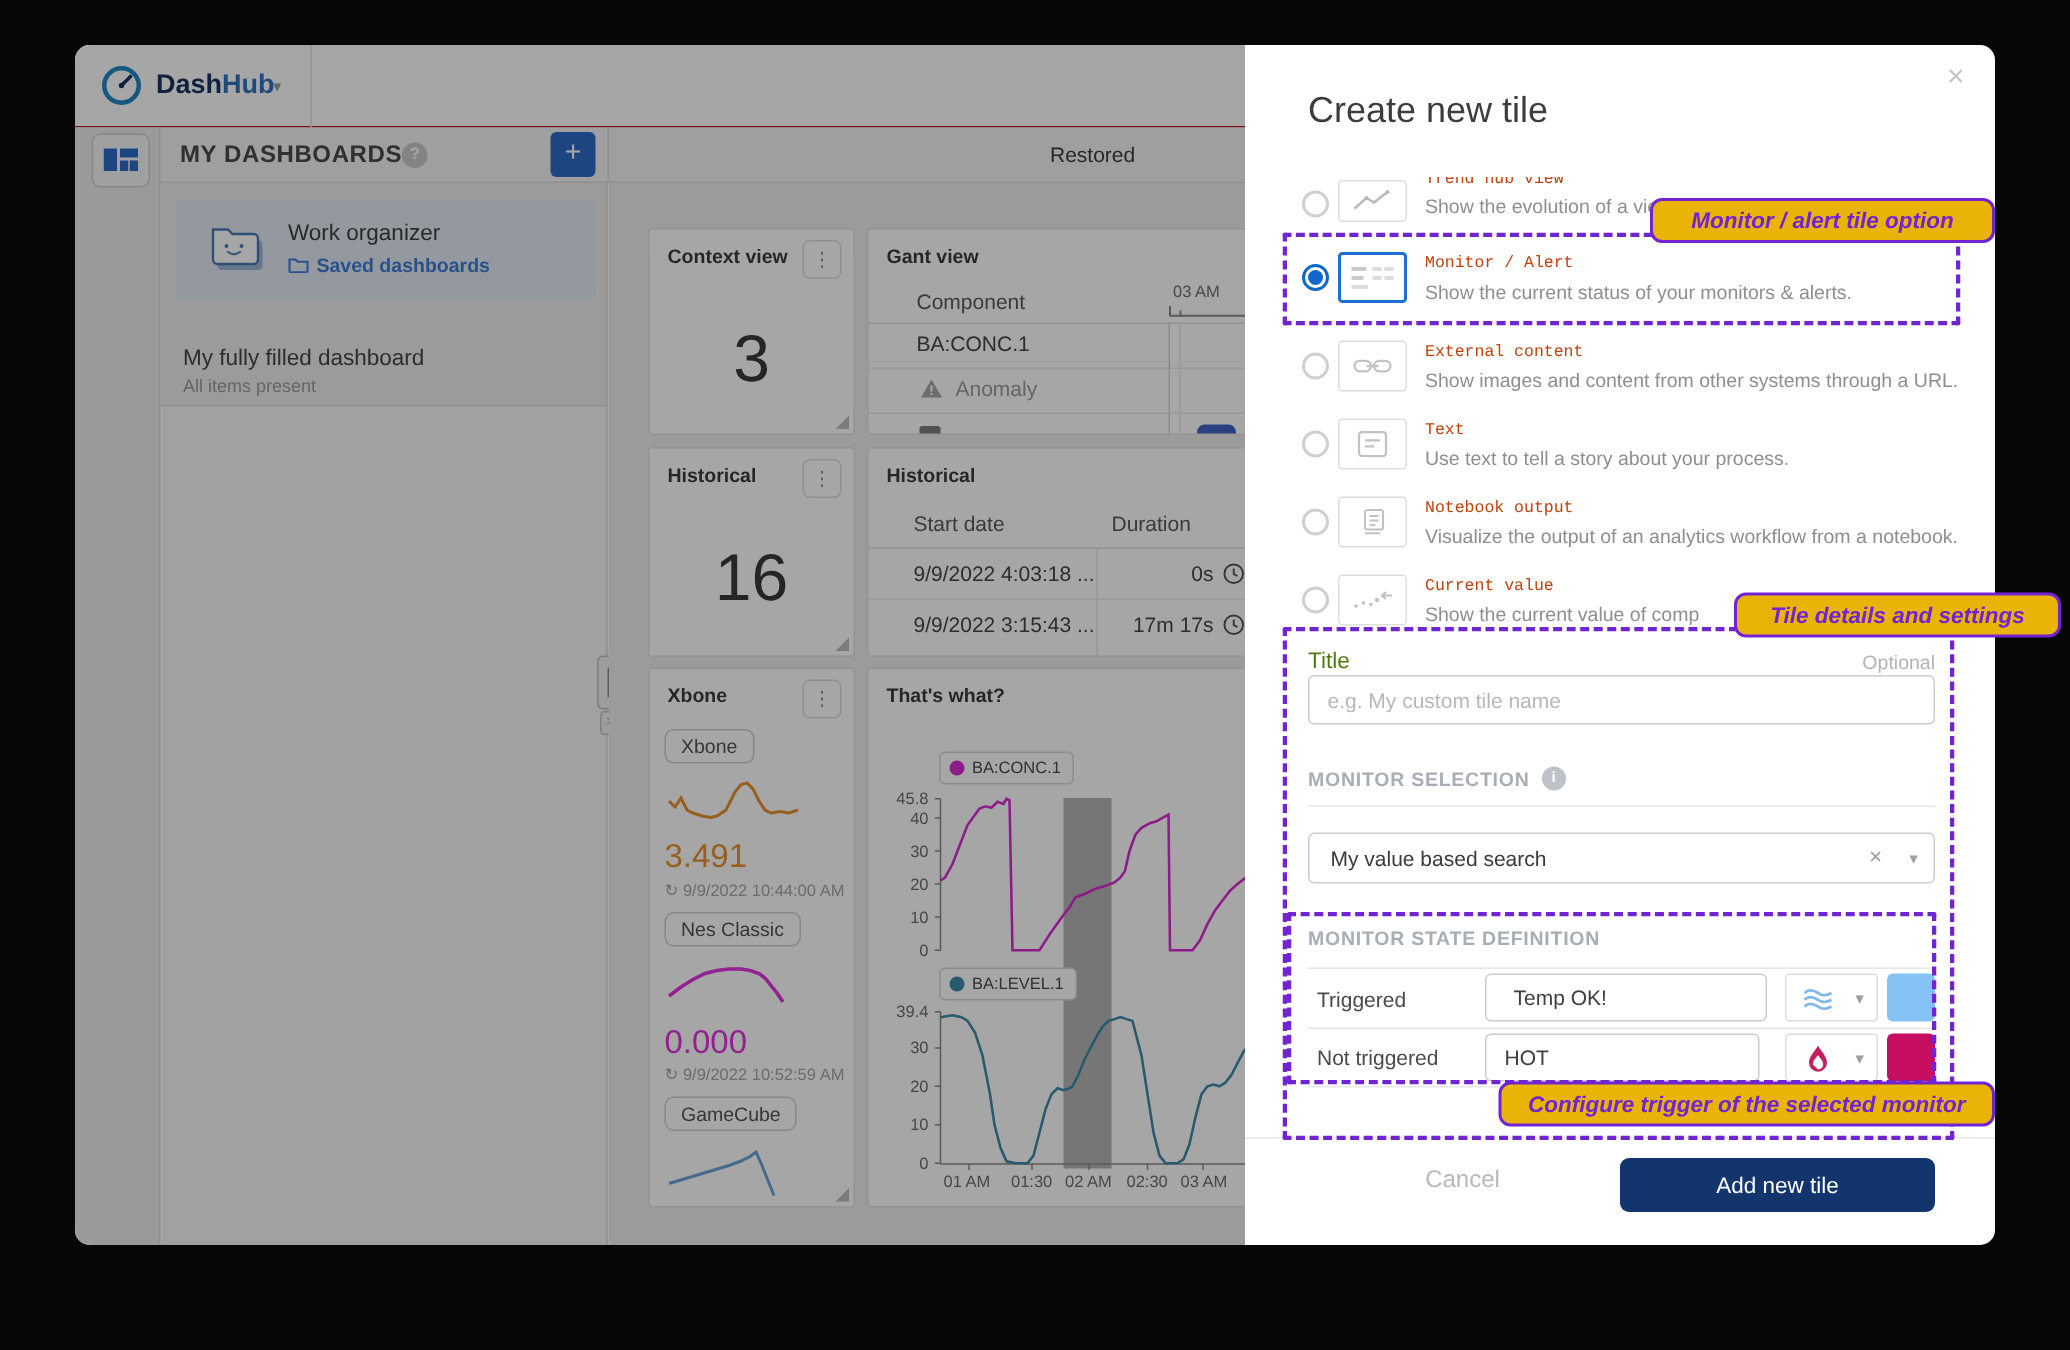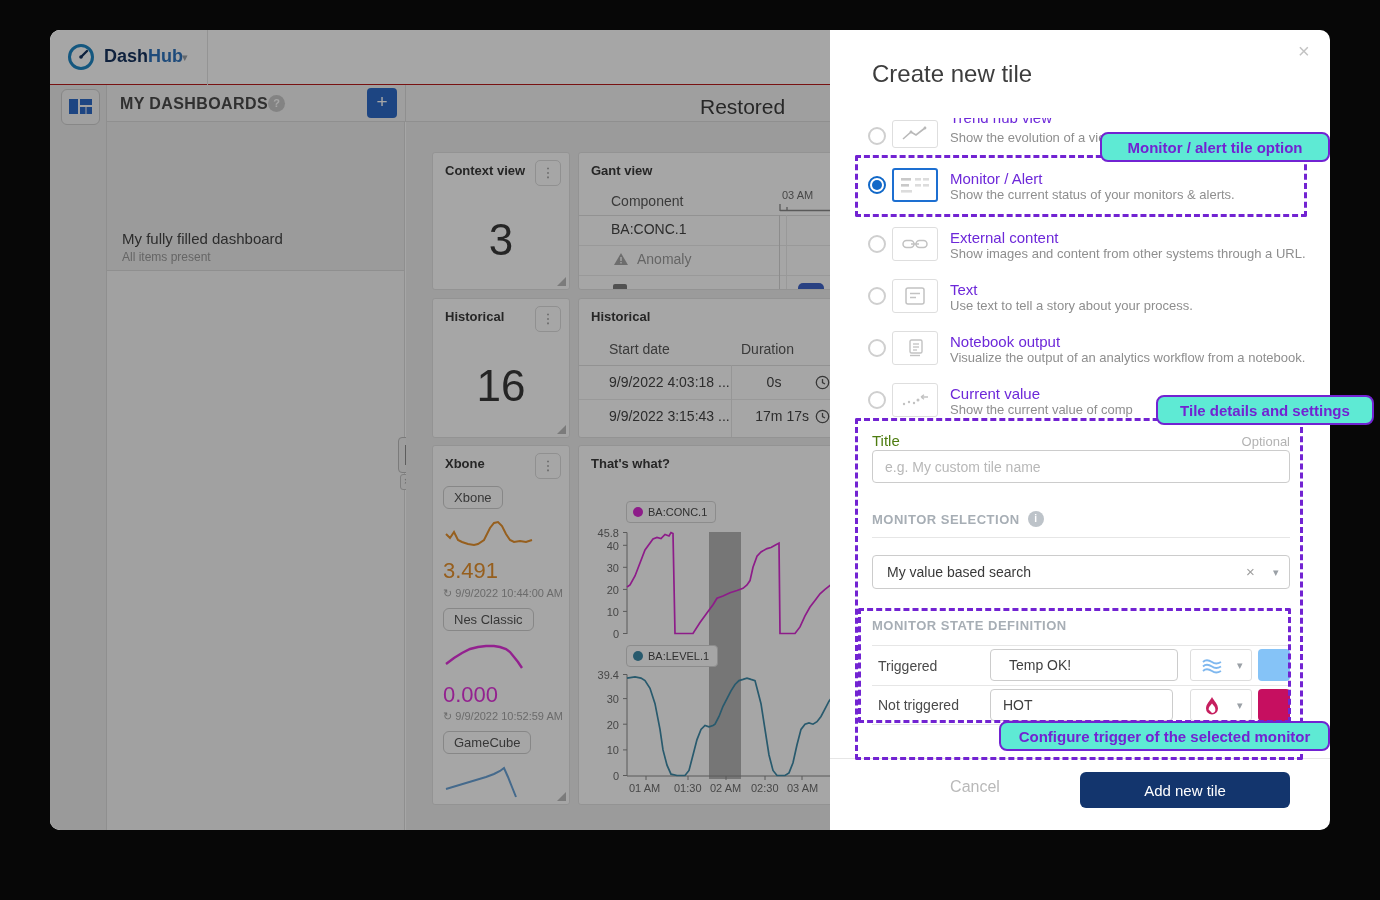--- a/index.html
+++ b/index.html
@@ -14,21 +14,21 @@
   .topbar-sep { position:absolute; left:157px; top:0; width:1px; height:55px; background:#e3e3e3; }
   .caret { color:#9aa0a6; font-size:11px; }
 
   
   .band { position:absolute; left:0; top:55px; width:780px; height:37px; background:#f4f4f4; border-bottom:1px solid #dcdcdc; }
   .rail { position:absolute; left:0; top:55px; width:57px; height:745px; background:#ededed; border-right:1px solid #dcdcdc; }
   .rail-btn { position:absolute; left:11px; top:59px; width:39px; height:36px; background:#f6f6f6; border:1px solid #cfcfcf; border-radius:6px; display:flex; align-items:center; justify-content:center; }
   .hdr-title { font-size:16px; font-weight:bold; color:#4a4a4a; letter-spacing:.4px; }
   .help-dot { display:inline-block; width:17px; height:17px; border-radius:50%; background:#c9c9c9; color:#fff; font-size:11px; font-weight:bold; text-align:center; line-height:17px; }
   .add-btn { position:absolute; left:317px; top:58px; width:30px; height:30px; background:#2d6bc8; border-radius:4px; color:#fff; font-size:19px; text-align:center; line-height:28px; }
-  .page-title { font-size:21px; color:#3c3c3c; }
+  .page-title { font-size:14px; color:#3c3c3c; }
 
   
   .sidebar { position:absolute; left:57px; top:92px; width:298px; height:708px; background:#efefef; border-right:1px solid #dcdcdc; }
   .folder-card { position:absolute; left:10px; top:11px; width:280px; height:67px; background:#e4ebf4; border-radius:4px; }
   .fc-title { font-size:15px; color:#3f3f3f; }
   .fc-sub { font-size:13px; color:#3f7cd6; font-weight:bold; }
   .dash-item-title { font-size:15px; color:#454545; }
   .dash-item-sub { font-size:12px; color:#9b9b9b; }
   .tree-panel { position:absolute; left:0px; top:148px; width:297px; height:560px; background:#f7f7f7; border-top:1px solid #dcdcdc; }
 
@@ -61,40 +61,40 @@
 
   
   .modal { position:absolute; left:780px; top:0; width:500px; height:800px; background:#fff; z-index:10; border-radius:0 10px 10px 0; }
   .modal-title { position:absolute; left:42px; top:30px; font-size:24px; color:#3d3d3d; font-weight:500; }
   .modal-close { position:absolute; left:468px; top:10px; font-size:20px; color:#c3c3c3; }
   .radio { position:absolute; width:18px; height:18px; border-radius:50%; border:2px solid #cfcfcf; background:#fff; }
   .radio.sel { border:2px solid #1168c8; }
   .radio.sel::after { content:""; position:absolute; left:2px; top:2px; width:10px; height:10px; border-radius:50%; background:#1168c8; }
   .opt-icon { position:absolute; width:46px; height:34px; border:1px solid #dedede; border-radius:3px; background:#fff; display:flex; align-items:center; justify-content:center; }
   .opt-icon.sel { border:2px solid #1d6fd1; }
-  .opt-label { position:absolute; font-size:15px; color:#6d28d9; }
+  .opt-label { position:absolute; font-size:11px; color:#c2410c;font-family:Liberation Mono, monospace; }
   .opt-desc { position:absolute; font-size:13px; color:#8e8e8e; }
   .field-label { font-size:15px; color:#4d7c0f; }
   .optional { font-size:13px; color:#b3b3b3; }
   .txt-input { position:absolute; border:1px solid #ccc; border-radius:4px; font-size:14px; color:#3f3f3f; padding:0 12px; font-family:"Liberation Sans", sans-serif; outline:none; background:#fff; }
   .txt-input::placeholder { color:#b8b8b8; }
   .section-label { font-size:13px; font-weight:bold; color:#a7aeb5; letter-spacing:.5px; }
   .info-dot { display:inline-block; width:16px; height:16px; border-radius:50%; background:#bdc3c9; color:#fff; font-size:10px; font-weight:bold; text-align:center; line-height:16px; font-style:normal; }
   .divider { position:absolute; height:1px; background:#e6e6e6; }
   .select-box { position:absolute; border:1px solid #ccc; border-radius:4px; background:#fff; }
   .select-val { position:absolute; left:14px; top:8px; font-size:14px; color:#3a3a3a; }
   .mini-dd { position:absolute; border:1px solid #ddd; border-radius:3px; background:#fff; }
   .swatch { position:absolute; width:32px; height:32px; border-radius:4px; }
   .state-label { position:absolute; font-size:14px; color:#4a4a4a; }
   .cancel-btn { position:absolute; left:100px; top:748px; width:90px; text-align:center; font-size:16px; color:#b9b9b9; }
   .submit-btn { position:absolute; left:250px; top:742px; width:210px; height:36px; background:#13356d; border:none; border-radius:6px; color:#fff; font-size:15px; font-family:"Liberation Sans", sans-serif; }
 
   
   .ann-dash { position:absolute; border:3px dashed #7223d2; z-index:20; border-radius:2px; }
-  .ann-label { position:absolute; background:#5eead4; border:2px solid #7223d2; border-radius:8px; color:#7223d2; font-size:15px; font-weight:bold; text-align:left; z-index:21; display:flex; align-items:center; justify-content:center; }
+  .ann-label { position:absolute; background:#eab308; border:2px solid #7223d2; border-radius:8px; color:#7223d2; font-size:15px; font-weight:bold; text-align:left; z-index:21; display:flex; align-items:center; justify-content:center;font-style:italic; }
 </style>
 </head>
 <body>
 
 <div class="window">
 
   <div class="topbar">
     <svg class="abs" style="left:16px;top:12px" width="30" height="30" viewBox="0 0 30 30">
       <circle cx="15" cy="15" r="11.5" fill="none" stroke="#1f86c4" stroke-width="3"></circle>
       <line x1="15" y1="15" x2="21" y2="9" stroke="#17345f" stroke-width="2.4" stroke-linecap="round"></line>
@@ -116,20 +116,36 @@
   <div class="rail-btn">
     <svg width="24" height="20" viewBox="0 0 24 20">
       <rect x="0" y="2" width="9" height="15" fill="#2d6bc8"></rect>
       <rect x="11" y="2" width="12" height="6" fill="#2d6bc8"></rect>
       <rect x="11" y="10" width="5.5" height="7" fill="#2d6bc8"></rect>
       <rect x="17.5" y="10" width="5.5" height="7" fill="#2d6bc8"></rect>
     </svg>
   </div>
 
   <div class="sidebar">
+    <div class="folder-card">
+      <svg class="abs" style="left:22px;top:14px" width="42" height="38" viewBox="0 0 42 38">
+        <path d="M6 10 h10 l3 3 h14 a3 3 0 0 1 3 3 v14 a3 3 0 0 1 -3 3 h-24 a3 3 0 0 1 -3 -3 z" fill="#9db7d8"></path>
+        <path d="M3 6 h10 l3 3 h14 a3 3 0 0 1 3 3 v14 a3 3 0 0 1 -3 3 h-24 a3 3 0 0 1 -3 -3 z" fill="#fff" stroke="#4a7ab5" stroke-width="1.6"></path>
+        <circle cx="12" cy="17" r="1.3" fill="#4a7ab5"></circle>
+        <circle cx="22" cy="17" r="1.3" fill="#4a7ab5"></circle>
+        <path d="M13 21 q4 3 8 0" fill="none" stroke="#4a7ab5" stroke-width="1.4" stroke-linecap="round"></path>
+      </svg>
+      <div class="abs fc-title" style="left:75px;top:14px">Work organizer</div>
+      <div class="abs" style="left:75px;top:36px;display:flex;align-items:center;gap:5px">
+        <svg width="14" height="11" viewBox="0 0 14 11">
+            <path d="M1 2 h4 l1.5 1.5 H13 v6 a1 1 0 0 1 -1 1 H2 a1 1 0 0 1 -1 -1 z" fill="none" stroke="#3f7cd6" stroke-width="1.4"></path>
+          </svg>
+        <span class="fc-sub">Saved dashboards</span>
+      </div>
+    </div>
     <div class="abs dash-item-title" style="left:15px;top:108px">My fully filled dashboard</div>
     <div class="abs dash-item-sub" style="left:15px;top:128px">All items present</div>
     <div class="tree-panel"></div>
   </div>
 
   <div class="splitter-handle">
       <i></i>
       <i></i>
     </div>
   <div class="splitter-close">×</div>
@@ -176,21 +192,21 @@
     </div>
 
     <div class="tile" style="left:172px;top:176px;width:262px;height:140px;overflow:hidden">
       <div class="tile-h">Historical</div>
       <div class="abs thead" style="left:30px;top:42px">Start date</div>
       <div class="abs thead" style="left:162px;top:42px">Duration</div>
       <div class="abs" style="left:0;top:66px;width:262px;height:1px;background:#e0e0e0"></div>
       <div class="abs" style="left:0;top:100px;width:262px;height:1px;background:#ebebeb"></div>
       <div class="abs" style="left:152px;top:66px;width:1px;height:74px;background:#e7e7e7"></div>
       <div class="abs trow" style="left:30px;top:75px">9/9/2022 4:03:18 ...</div>
-      <div class="abs trow" style="left:160px;top:75px;width:70px;text-align:center">0s</div>
+      <div class="abs trow" style="left:160px;top:75px;width:70px;text-align:right">0s</div>
       <svg class="abs" style="left:236px;top:76px" width="15" height="15" viewBox="0 0 15 15">
           <circle cx="7.5" cy="7.5" r="6.2" fill="none" stroke="#555" stroke-width="1.3"></circle>
           <path d="M7.5 4 V7.7 L10 9" fill="none" stroke="#555" stroke-width="1.3"></path>
         </svg>
       <div class="abs trow" style="left:30px;top:109px">9/9/2022 3:15:43 ...</div>
       <div class="abs trow" style="left:160px;top:109px;width:70px;text-align:right">17m 17s</div>
       <svg class="abs" style="left:236px;top:110px" width="15" height="15" viewBox="0 0 15 15">
           <circle cx="7.5" cy="7.5" r="6.2" fill="none" stroke="#555" stroke-width="1.3"></circle>
           <path d="M7.5 4 V7.7 L10 9" fill="none" stroke="#555" stroke-width="1.3"></path>
         </svg>

